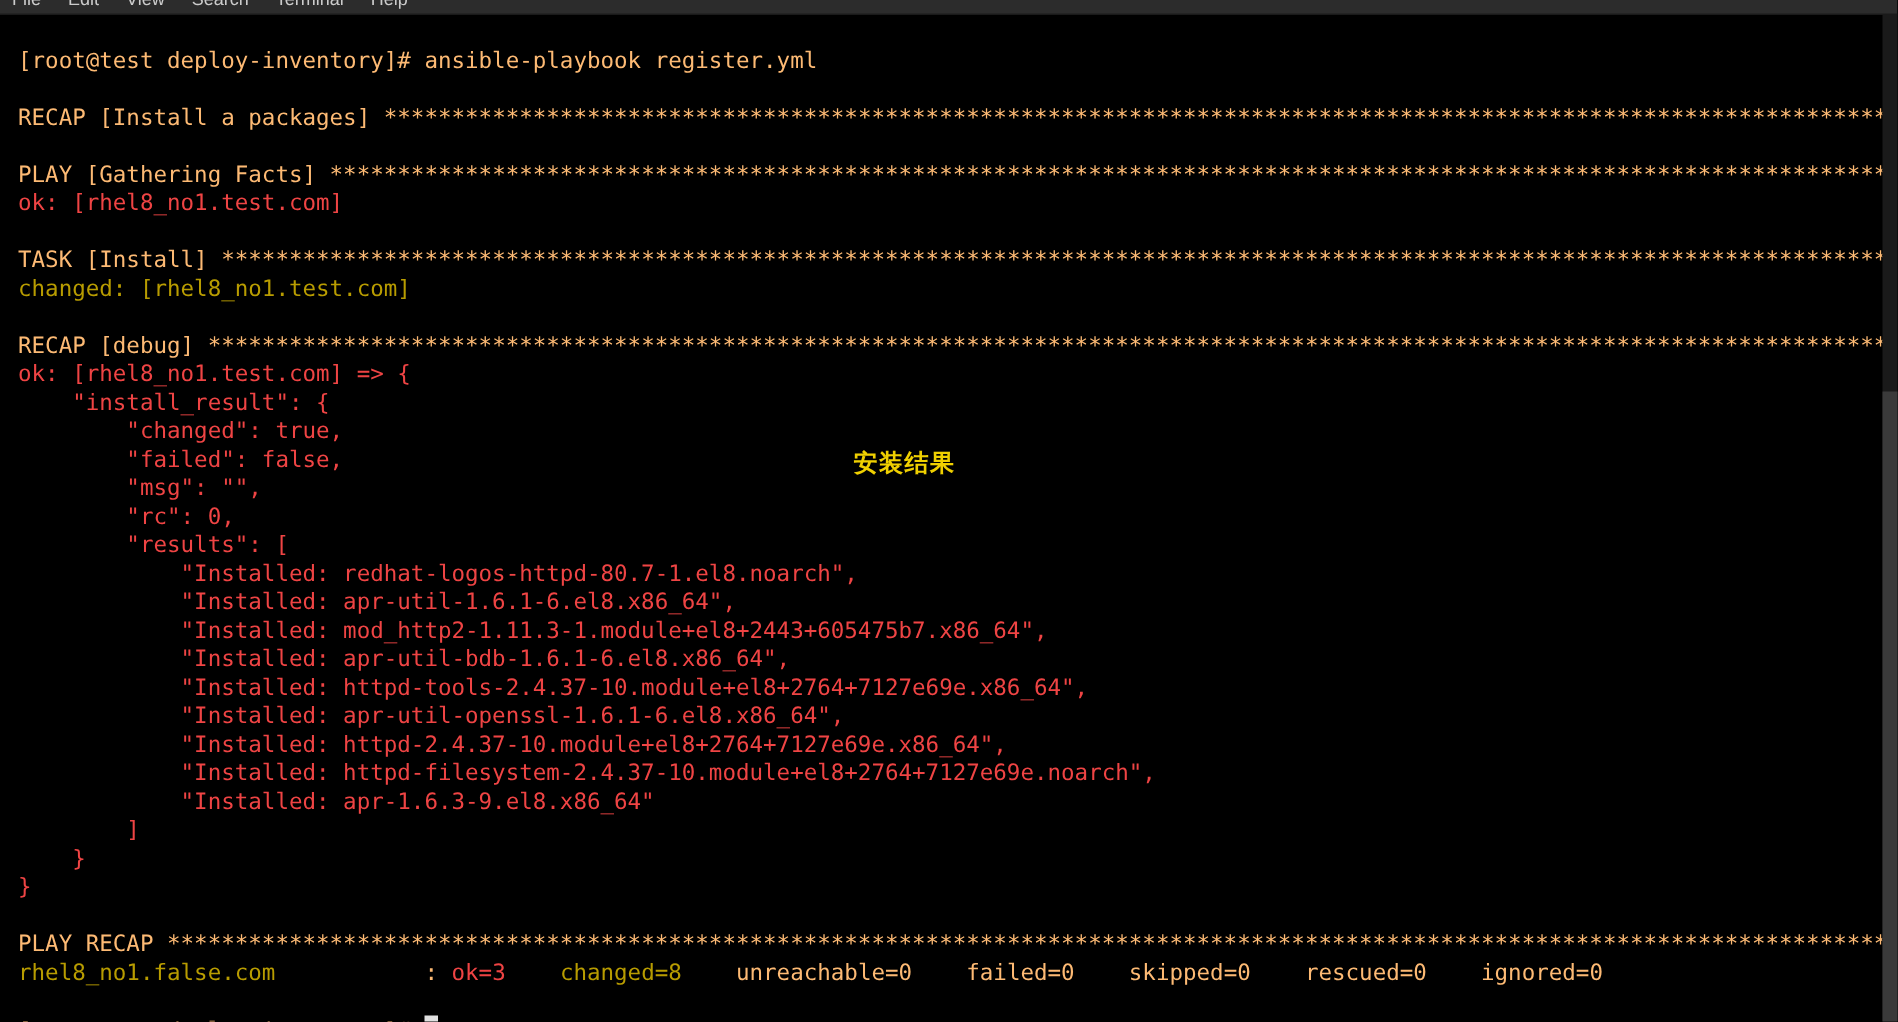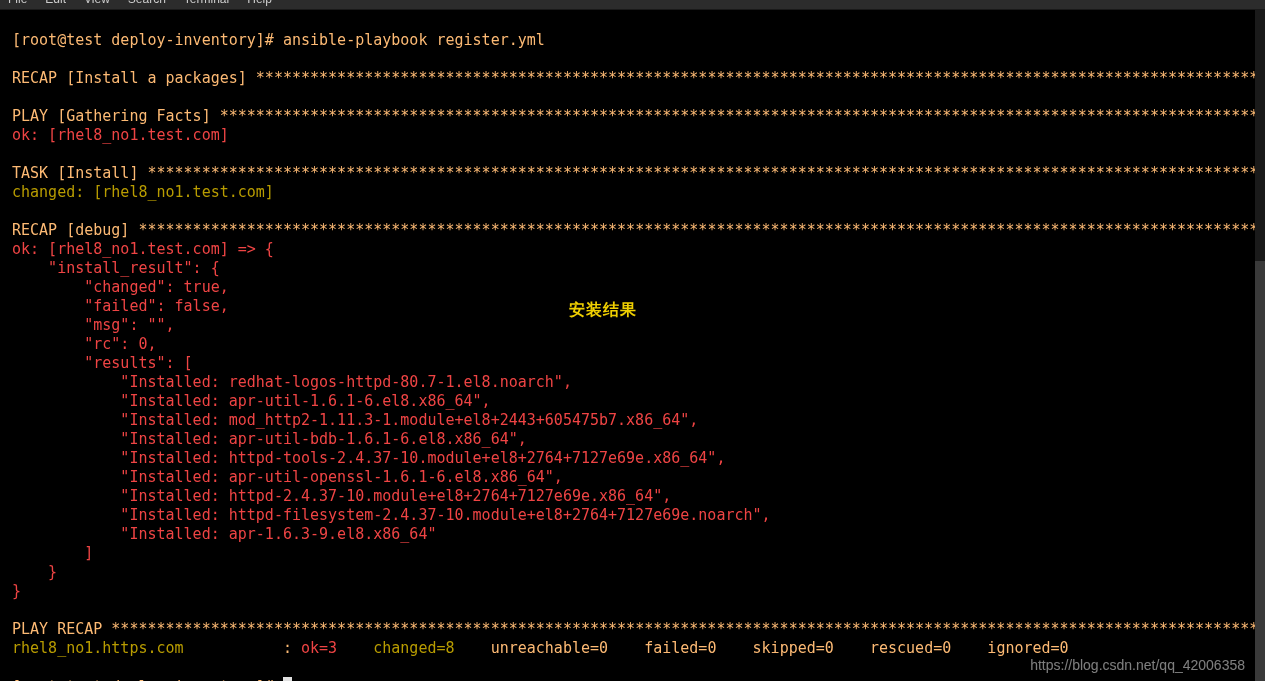--- a/index.html
+++ b/index.html
@@ -122,22 +122,21 @@
 <span class="green">            "Installed: httpd-tools-2.4.37-10.module+el8+2764+7127e69e.x86_64",</span>
 <span class="green">            "Installed: apr-util-openssl-1.6.1-6.el8.x86_64",</span>
 <span class="green">            "Installed: httpd-2.4.37-10.module+el8+2764+7127e69e.x86_64",</span>
 <span class="green">            "Installed: httpd-filesystem-2.4.37-10.module+el8+2764+7127e69e.noarch",</span>
 <span class="green">            "Installed: apr-1.6.3-9.el8.x86_64"</span>
 <span class="green">        ]</span>
 <span class="green">    }</span>
 <span class="green">}</span>
 
 <span class="white"><span>PLAY RECAP </span><span>*************************************************************************************************************************************************</span></span>
-<span class="recap-line"><span class="yellow">rhel8_no1.https.com</span><span class="white">           : </span><span class="green">ok=3    </span><span class="yellow">changed=8    </span><span class="white">unreachable=0    failed=0    skipped=0    rescued=0    ignored=0    </span></span>
+<span class="recap-line"><span class="yellow">rhel8_no1.false.com</span><span class="white">           : </span><span class="green">ok=3    </span><span class="yellow">changed=8    </span><span class="white">unreachable=0    failed=0    skipped=0    rescued=0    ignored=0    </span></span>
 
 <span class="white"><span>[root@test deploy-inventory]# </span><span class="cursor"></span></span>
   <div class="annotation">安装结果</div>
-  <div class="watermark">https://blog.csdn.net/qq_42006358</div>
 </div>
 
 <div class="sbtrack">
   <div class="sbthumb"></div>
 </div>
 
 </body></html>

